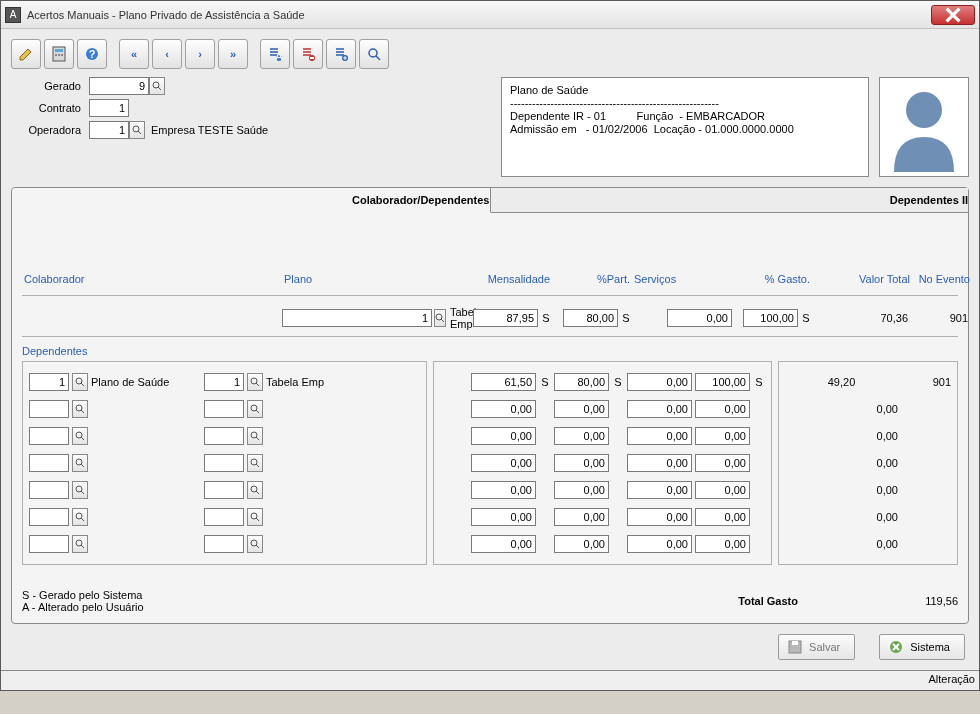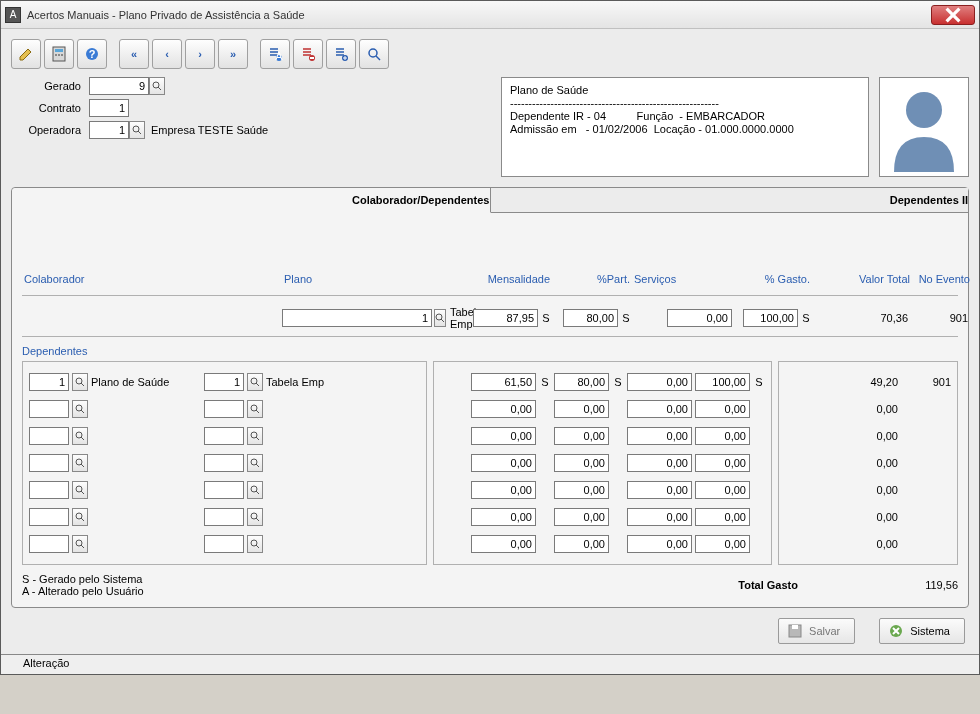--- a/index.html
+++ b/index.html
@@ -36,27 +36,27 @@
   .flag { width:12px; display:inline-block; text-align:center;}
   .dep-header { color:#2a5db0; margin:8px 0 4px 0;}
   .dep-area { display:flex; gap:6px; }
   .dep-col { border:1px solid #b0b0b0; padding:4px 6px; }
   .colL { width:405px;}
   .colM { flex:1;}
   .colR { width:180px;}
   .dep-row { display:flex; align-items:center; gap:3px; margin:5px 0; height:22px;}
   .dep-row .cell-input{ }
   .dep-row .w40{width:40px;} .w55{width:55px;} .w65{width:65px;} .w110{width:110px;}
-  .legend { margin-top:8px; color:#000; display:flex;}
+  .legend { margin-top:24px; color:#000; display:flex;}
   .total-label { margin-left:auto; font-weight:bold; }
   .total-val { width:120px; text-align:right;}
   .bottom-btns { display:flex; justify-content:flex-end; gap:24px; padding:10px 4px 4px 0;}
   .act-btn { border:1px solid #9a9a9a; background:linear-gradient(#fbfbfb,#e6e6e6); padding:4px 14px 4px 8px; display:flex; align-items:center; gap:6px; border-radius:2px; color:#777;}
   .act-btn.enabled{color:#000;}
-  .statusbar { border-top:1px solid #888; background:#efefef; padding:2px 22px; height:20px;}
+  .statusbar { border-top:1px solid #888; background:#efefef; text-align:right; padding:2px 4px; height:20px;}
   .hr-line{border-top:1px solid #b0b0b0; margin:2px 0 6px 0;}
   .svg-ic{width:16px;height:16px;}
   .colab-plano{display:flex;align-items:center;gap:2px;}
 </style>
 </head>
 <body>
 
 <div class="window">
   <div class="titlebar">
     <span class="title-ic">A</span>
@@ -160,21 +160,21 @@
               <svg width="10" height="10" viewBox="0 0 10 10">
                 <circle cx="4" cy="4" r="3" fill="none" stroke="#555"></circle>
                 <path d="M6 6 L9 9" stroke="#555"></path>
               </svg>
             </span>
           <span style="margin-left:6px">Empresa TESTE Saúde</span>
         </div>
       </div>
       <div class="info-panel"><span>Plano de Saúde</span>
 <span>---------------------------------------------------------</span>
-<span>Dependente IR - 04          Função  - EMBARCADOR</span>
+<span>Dependente IR - 01          Função  - EMBARCADOR</span>
 <span>Admissão em   - 01/02/2006  Locação - 01.000.0000.0000</span></div>
       <div class="photo">
         <svg viewBox="0 0 80 90">
           <circle cx="40" cy="28" r="18" fill="#6f8fb5"></circle>
           <path d="M10 90 Q10 55 40 55 Q70 55 70 90 Z" fill="#6f8fb5"></path>
         </svg>
       </div>
     </div>
 
     <div class="tabs">
@@ -416,21 +416,21 @@
                 <span class="flag"></span>
                 <input class="cell-input w55" value="0,00" style="">
                 <span class="flag"></span>
                 <input class="cell-input w65" value="0,00" style="">
                 <input class="cell-input w55" value="0,00" style="">
                 <span class="flag"></span>
               </div>
             </div>
           <div class="dep-col colR" id="depColR">
               <div class="dep-row">
-                <span style="flex:1;text-align:right">49,20</span>
+                <span style="flex:1;text-align:center">49,20</span>
                 <span style="width:50px;text-align:right">901</span>
               </div>
               <div class="dep-row">
                 <span style="flex:1;text-align:right">0,00</span>
                 <span style="width:50px;text-align:right"></span>
               </div>
               <div class="dep-row">
                 <span style="flex:1;text-align:right">0,00</span>
                 <span style="width:50px;text-align:right"></span>
               </div>

